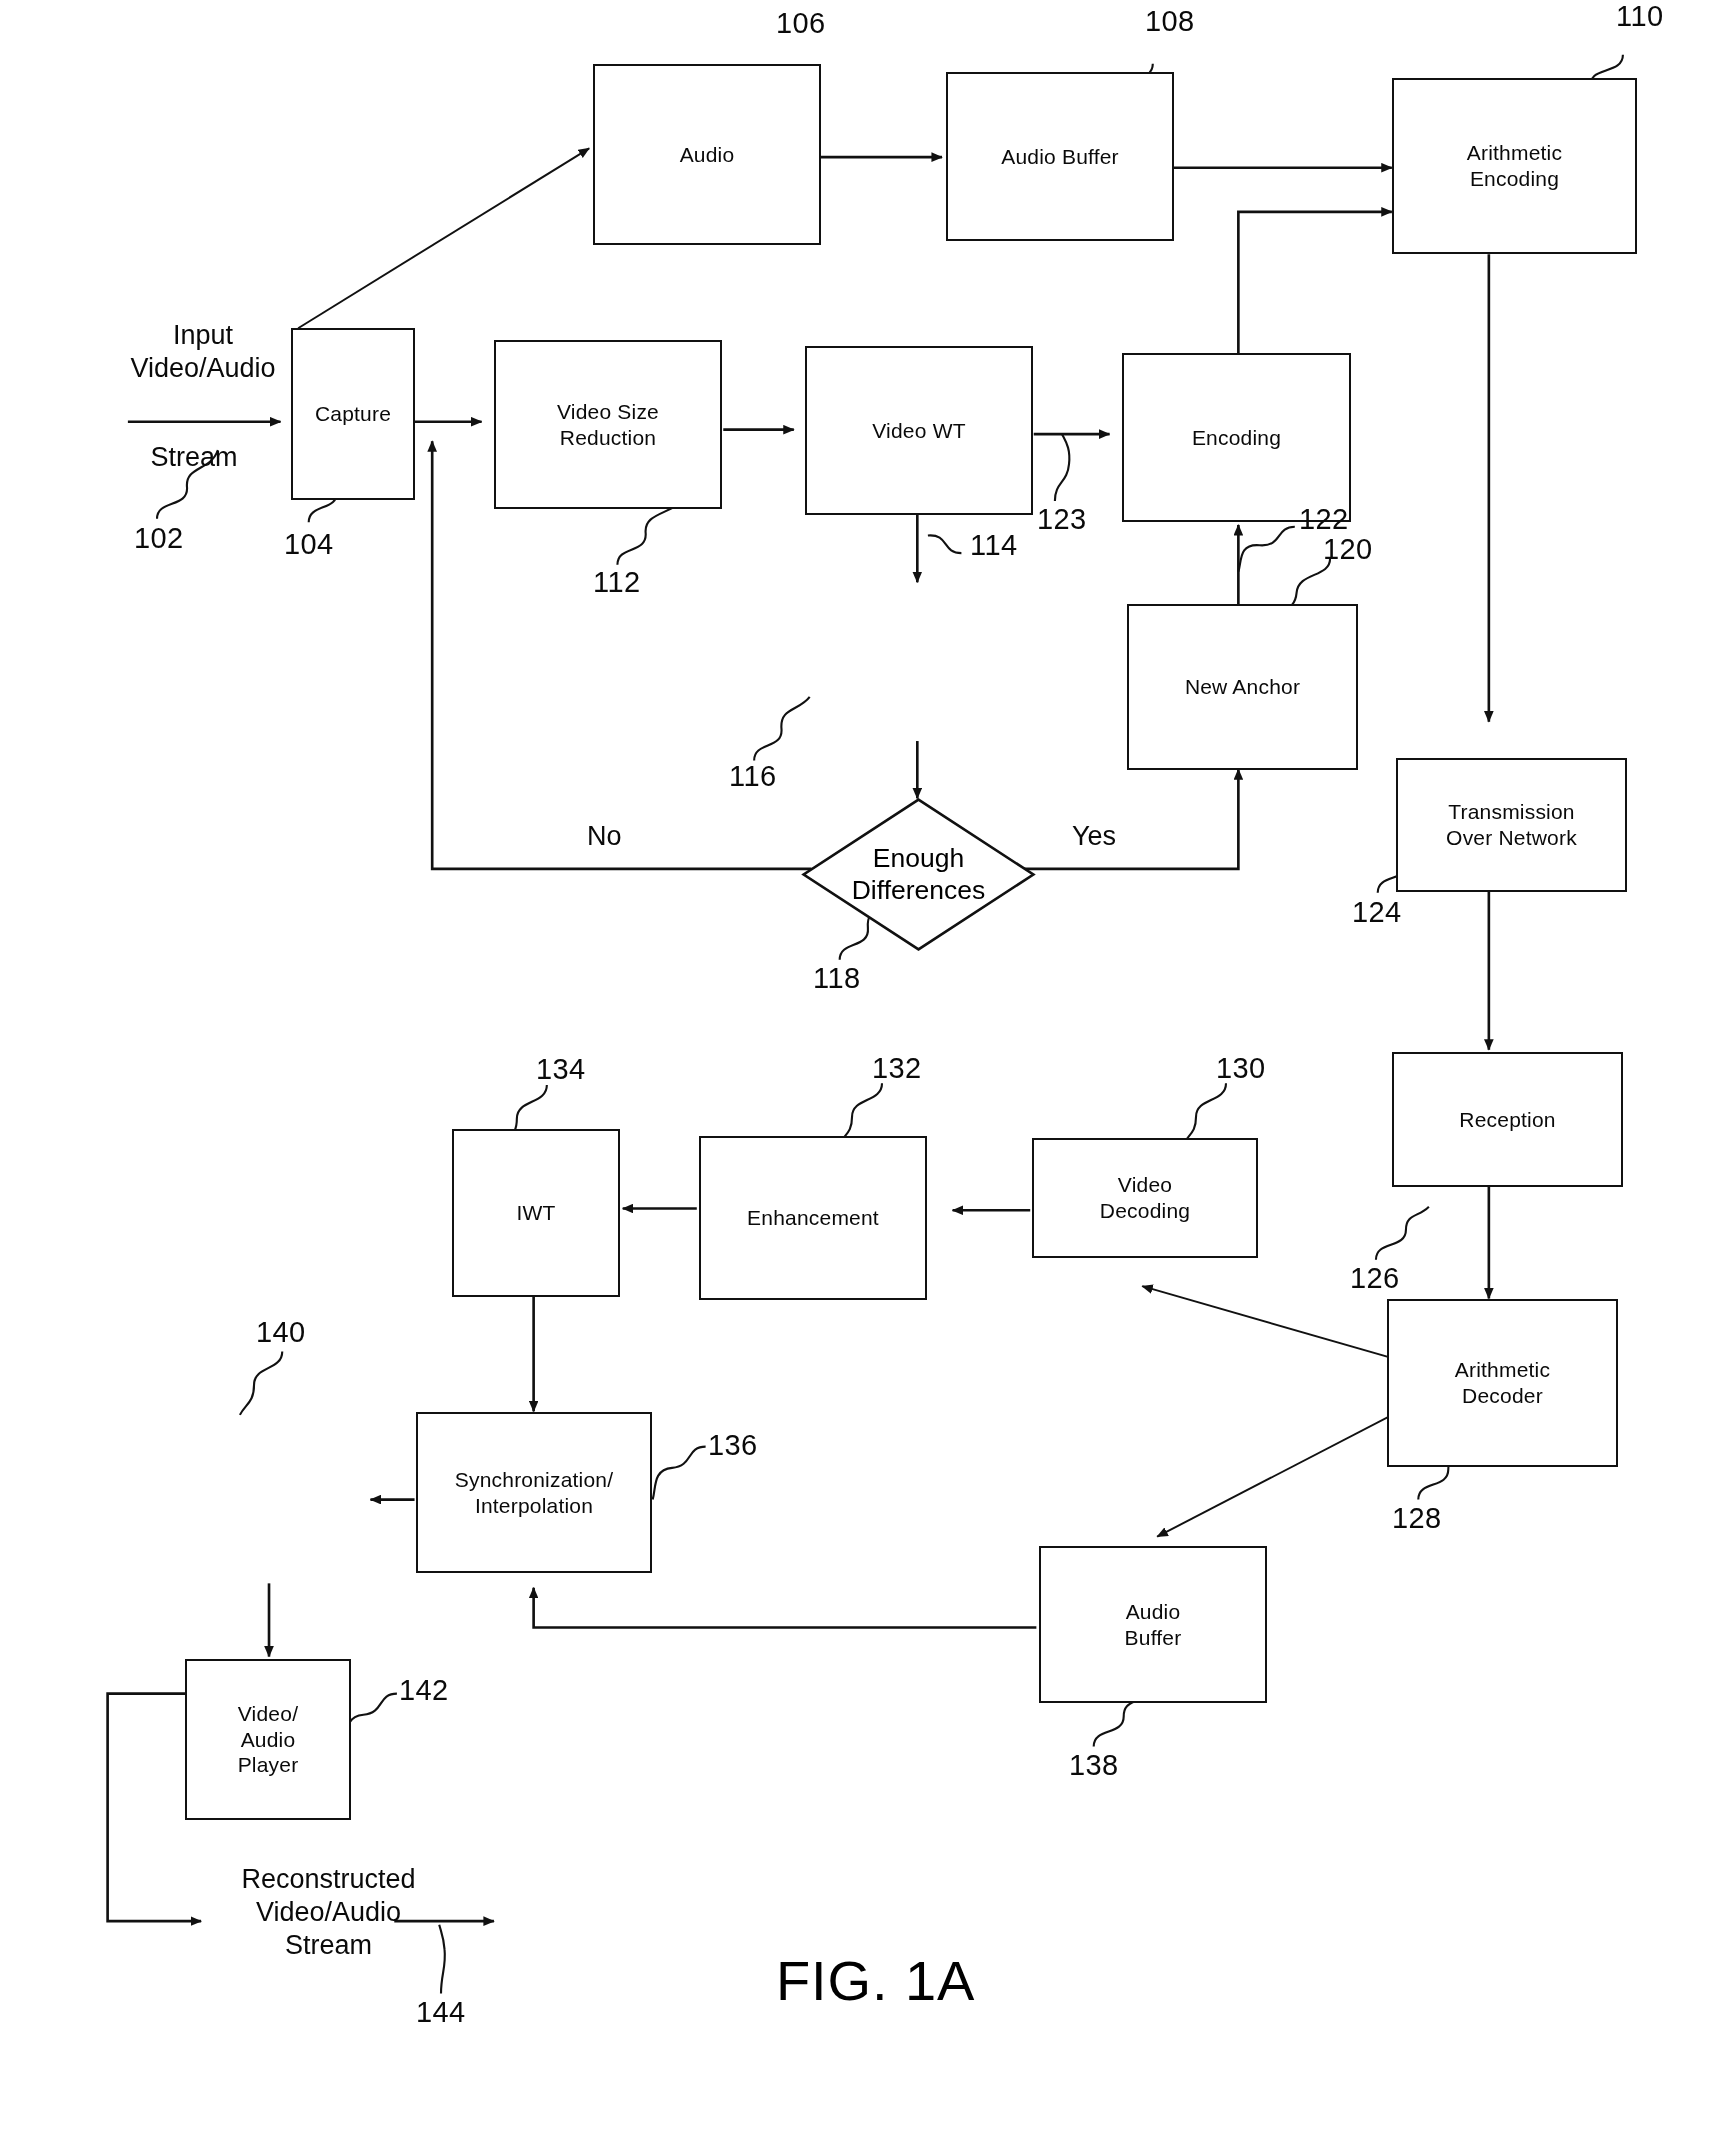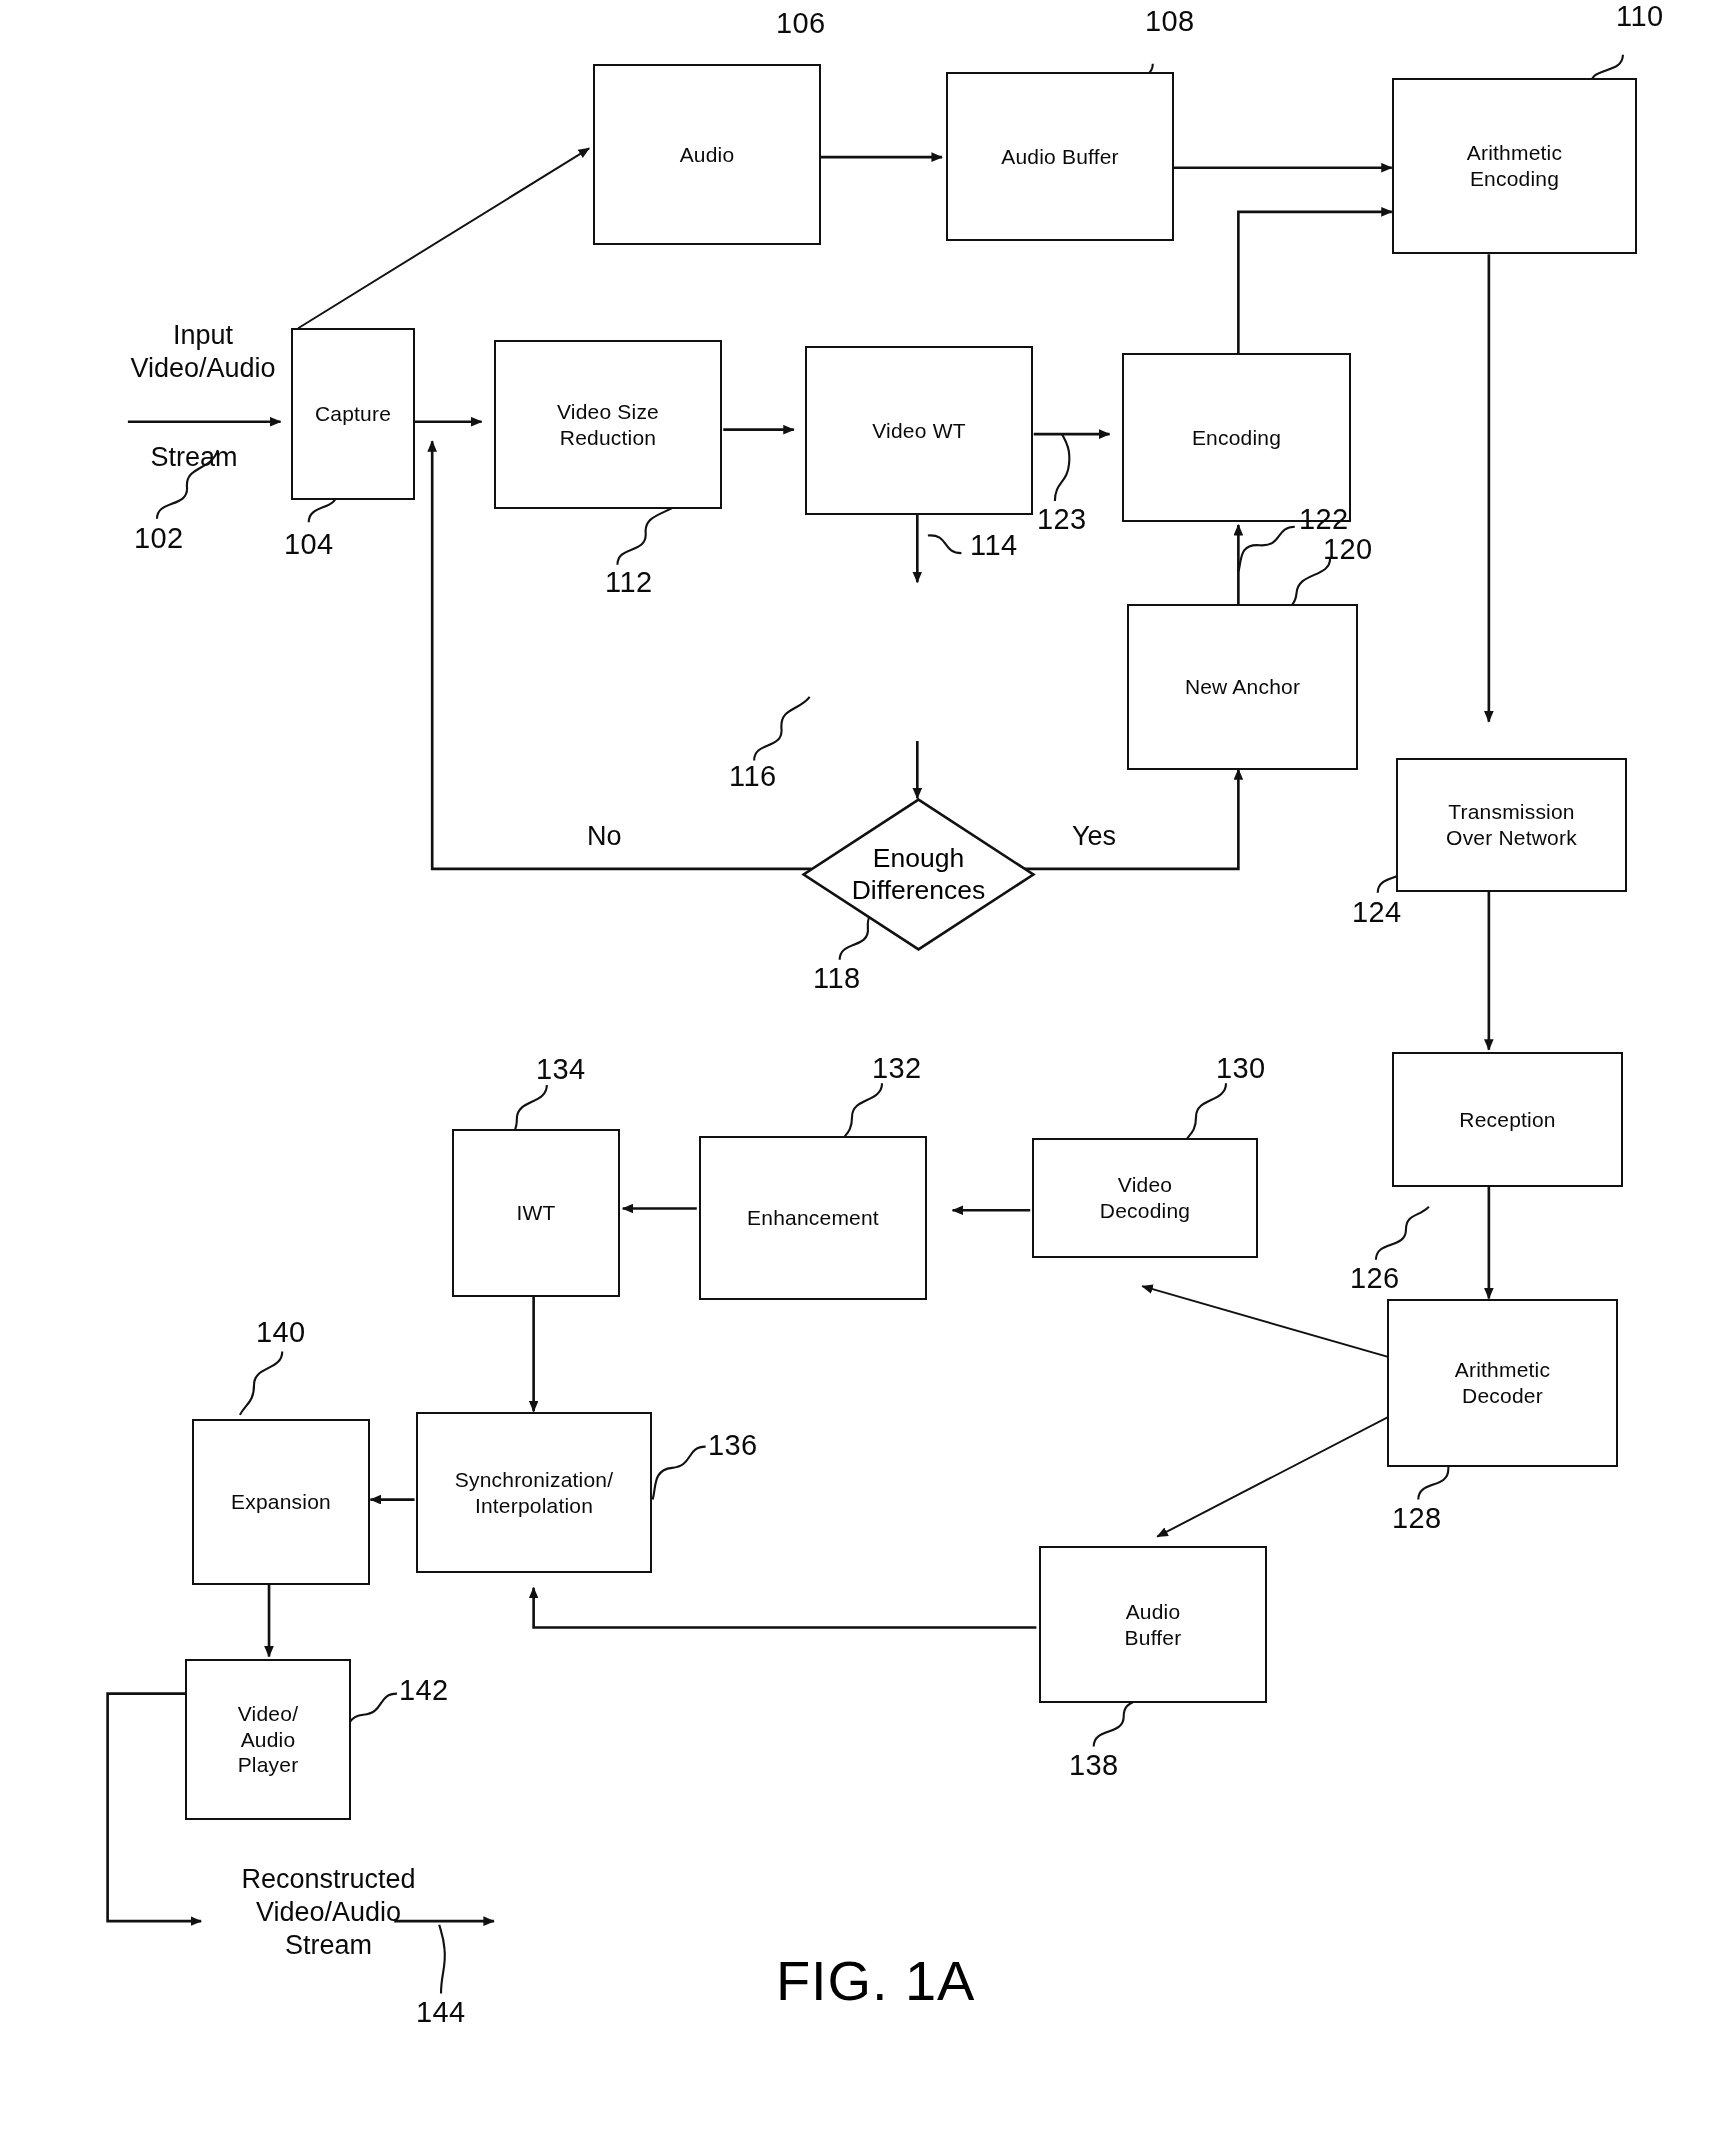--- a/index.html
+++ b/index.html
@@ -247,23 +247,20 @@
 
   <div class="box" style="left:452px;top:1129px;width:168px;height:168px;">
     <span>IWT</span>
   </div>
 
   <div class="box" style="left:416px;top:1412px;width:236px;height:161px;">
     <span>Synchronization/
 Interpolation</span>
   </div>
 
-  <div class="box" style="left:192px;top:1419px;width:178px;height:166px;">
-    <span>Expansion</span>
-  </div>
 
   <div class="box" style="left:185px;top:1659px;width:166px;height:161px;">
     <span>Video/
 Audio
 Player</span>
   </div>
 
   <div class="box" style="left:1039px;top:1546px;width:228px;height:157px;">
     <span>Audio
 Buffer</span>
@@ -278,21 +275,21 @@
 
   <div class="txt center" style="left:196px;top:1863px;width:265px;">Reconstructed
 Video/Audio
 Stream</div>
 
   <div class="num" style="left:134px;top:522px;">102</div>
   <div class="num" style="left:284px;top:528px;">104</div>
   <div class="num" style="left:776px;top:7px;">106</div>
   <div class="num" style="left:1145px;top:5.3px;">108</div>
   <div class="num" style="left:1616px;top:0px;">110</div>
-  <div class="num" style="left:593px;top:566px;margin-left:12px;">112</div>
+  <div class="num" style="left:593px;top:566px;">112</div>
   <div class="num" style="left:970px;top:529px;">114</div>
   <div class="num" style="left:729px;top:760px;">116</div>
   <div class="num" style="left:813px;top:962px;">118</div>
   <div class="num" style="left:1323px;top:533px;">120</div>
   <div class="num" style="left:1299px;top:503px;">122</div>
   <div class="num" style="left:1037px;top:503px;">123</div>
   <div class="num" style="left:1352px;top:896px;">124</div>
   <div class="num" style="left:1350px;top:1262px;">126</div>
   <div class="num" style="left:1392px;top:1502px;">128</div>
   <div class="num" style="left:1216px;top:1052px;">130</div>

